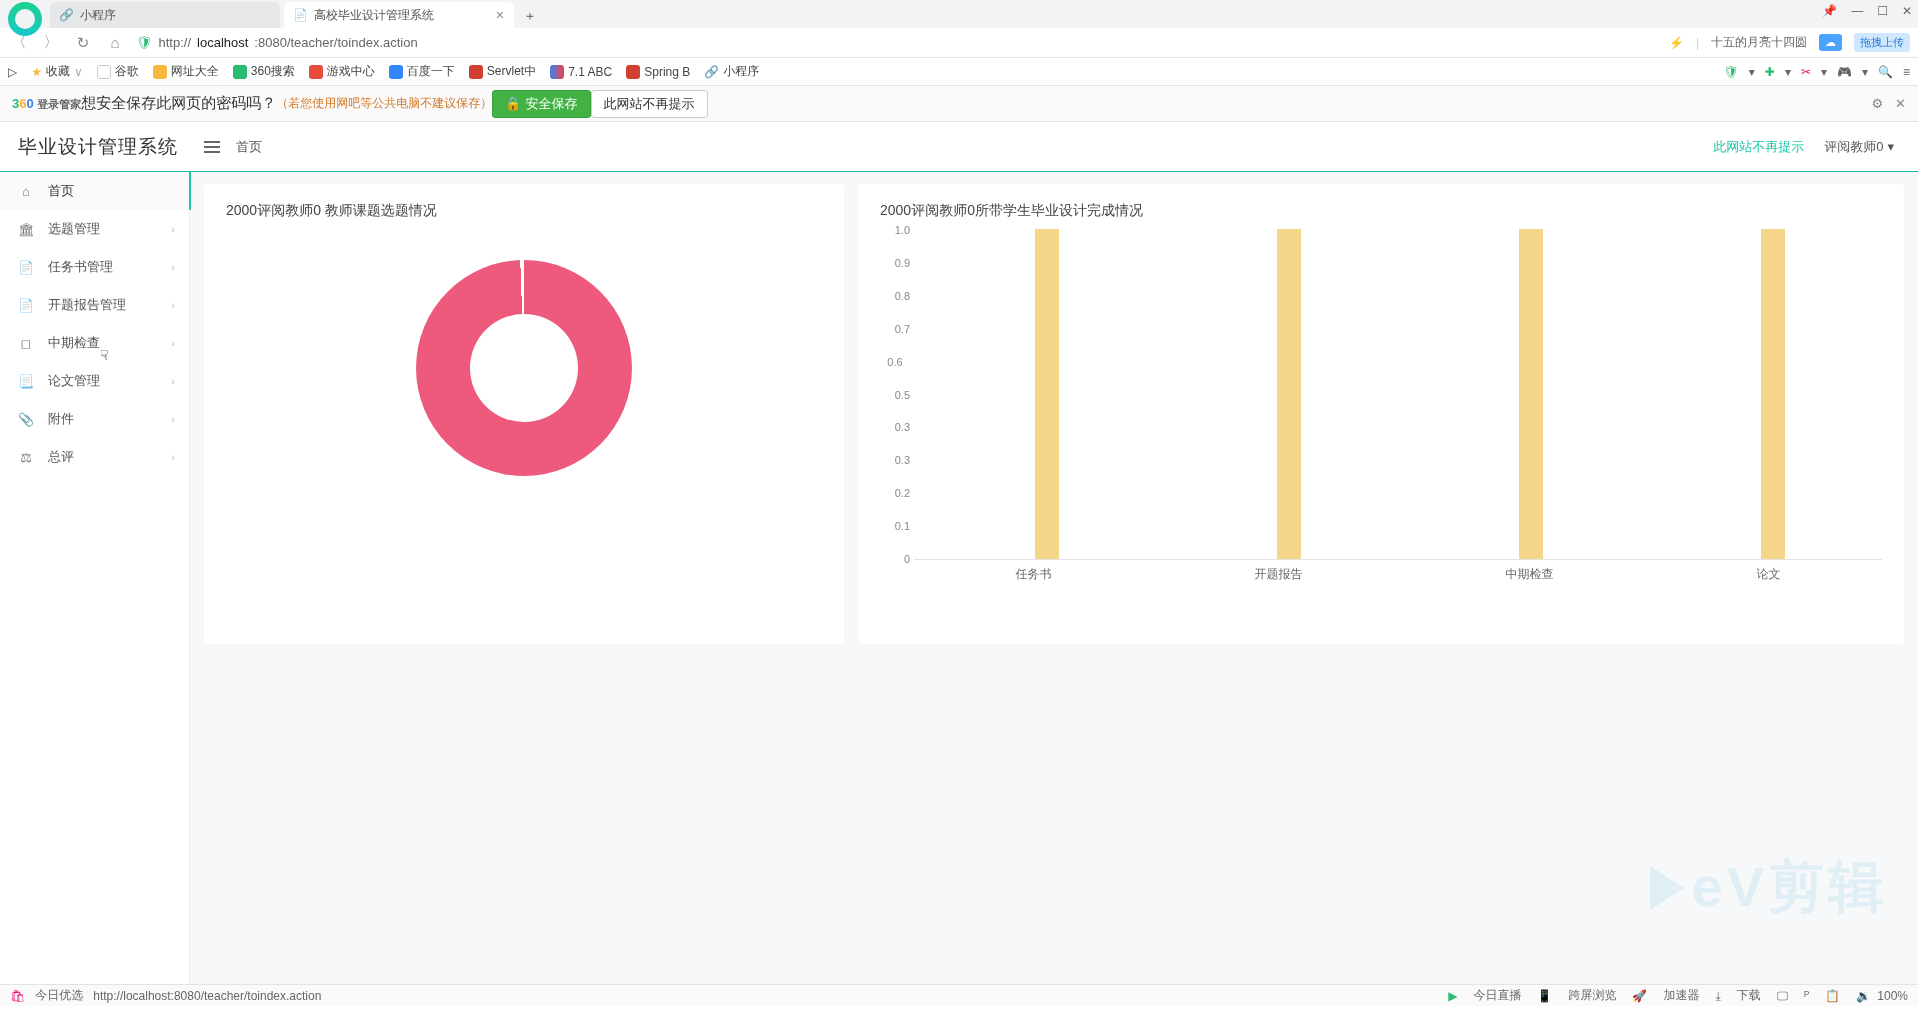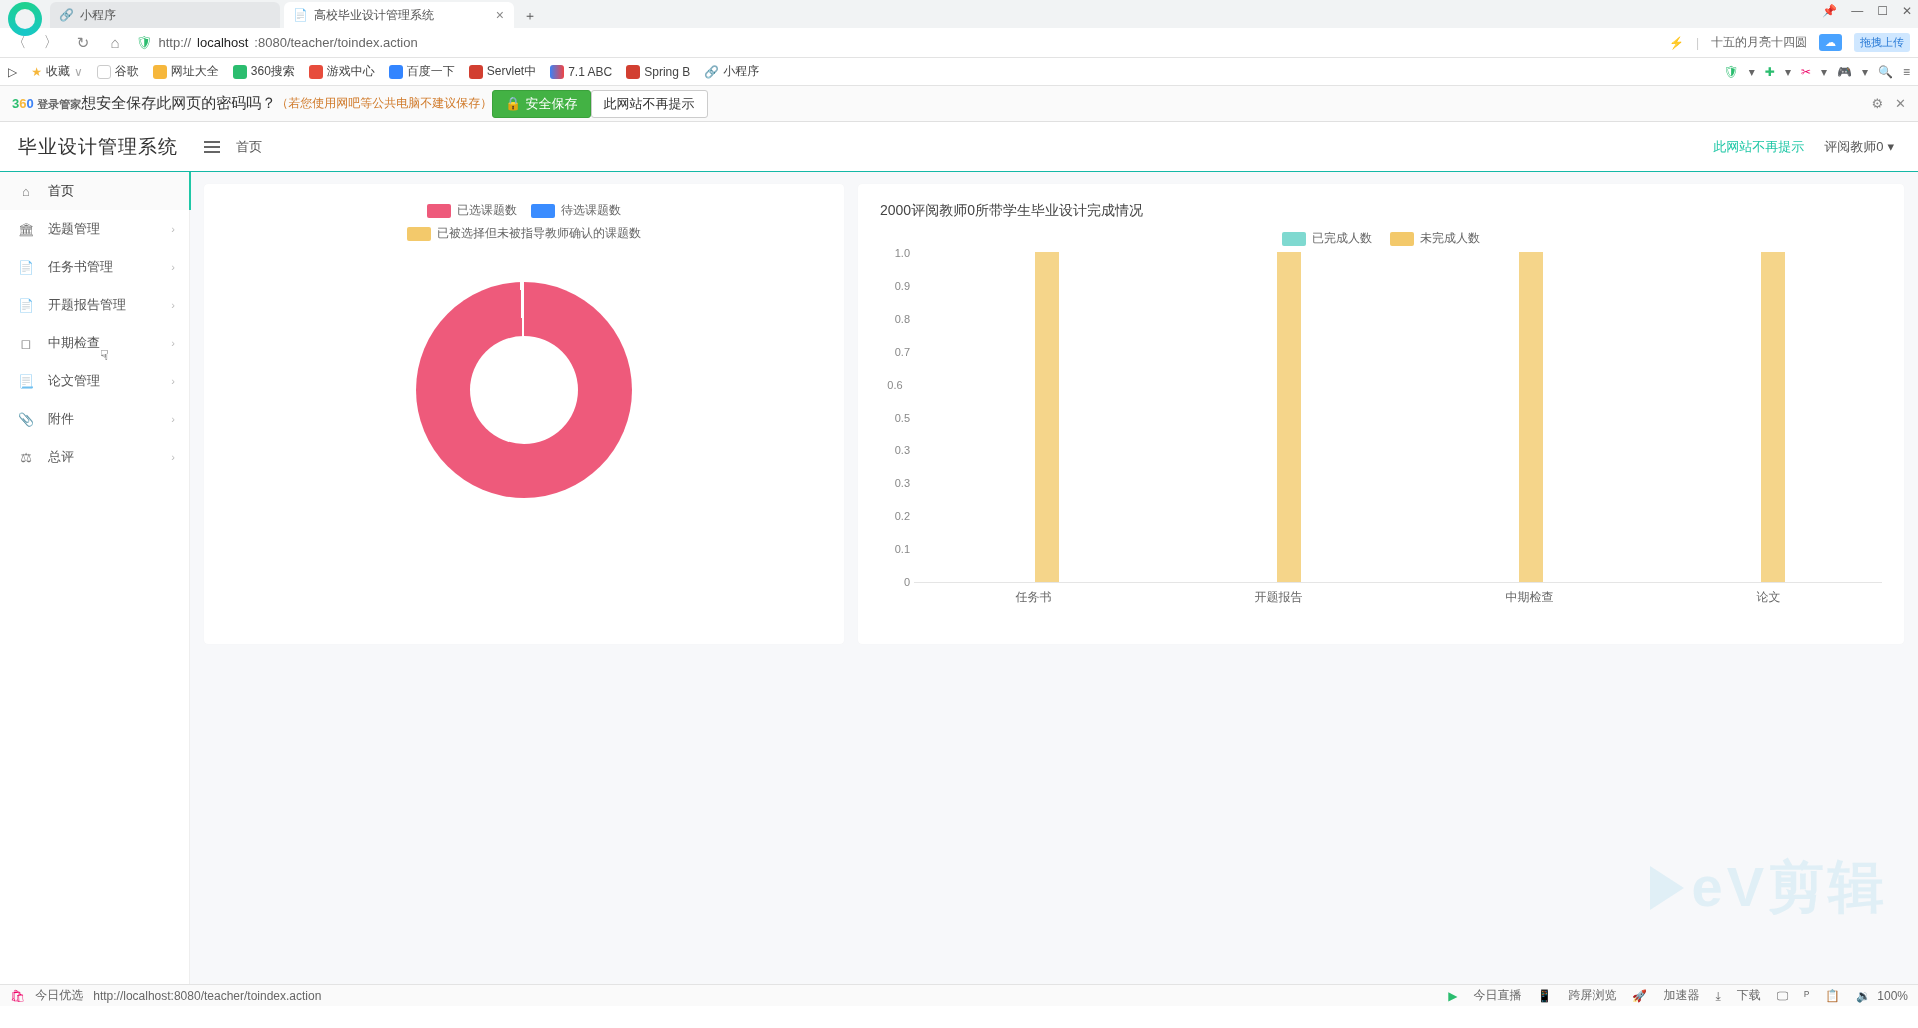--- a/index.html
+++ b/index.html
@@ -293,51 +293,28 @@
             <span class="sico">⚖</span>
             <span>总评</span>
             <span class="chev">›</span>
           </div>
         </div>
     </div>
 
     <div class="content">
 
       <div class="card card1">
-        <div class="legend">
-          <span class="lg">
-              <span class="sw sw-pink"></span>
-              <span>已选课题数</span>
-            </span>
-          <span class="lg">
-              <span class="sw sw-blue"></span>
-              <span>待选课题数</span>
-            </span>
-          <span class="lg" style="flex-basis:100%;justify-content:center;">
-              <span class="sw sw-yel"></span>
-              <span>已被选择但未被指导教师确认的课题数</span>
-            </span>
-        </div>
+        <div class="ctitle">2000评阅教师0 教师课题选题情况</div>
         <div class="donut-wrap">
             <div class="donut"></div>
           </div>
       </div>
 
       <div class="card card2">
         <div class="ctitle">2000评阅教师0所带学生毕业设计完成情况</div>
-        <div class="barlegend">
-          <span class="lg">
-              <span class="sw sw-teal"></span>
-              <span>已完成人数</span>
-            </span>
-          <span class="lg">
-              <span class="sw sw-yel"></span>
-              <span>未完成人数</span>
-            </span>
-        </div>
         <div class="barwrap">
           <div class="plot" id="plot">
             <div class="bars" id="bars">
                 <div class="grp">
                   <div class="bar teal" style="height: 0px;"></div>
                   <div class="bar yel" style="height: 330px;"></div>
                 </div>
                 <div class="grp">
                   <div class="bar teal" style="height: 0px;"></div>
                   <div class="bar yel" style="height: 330px;"></div>

